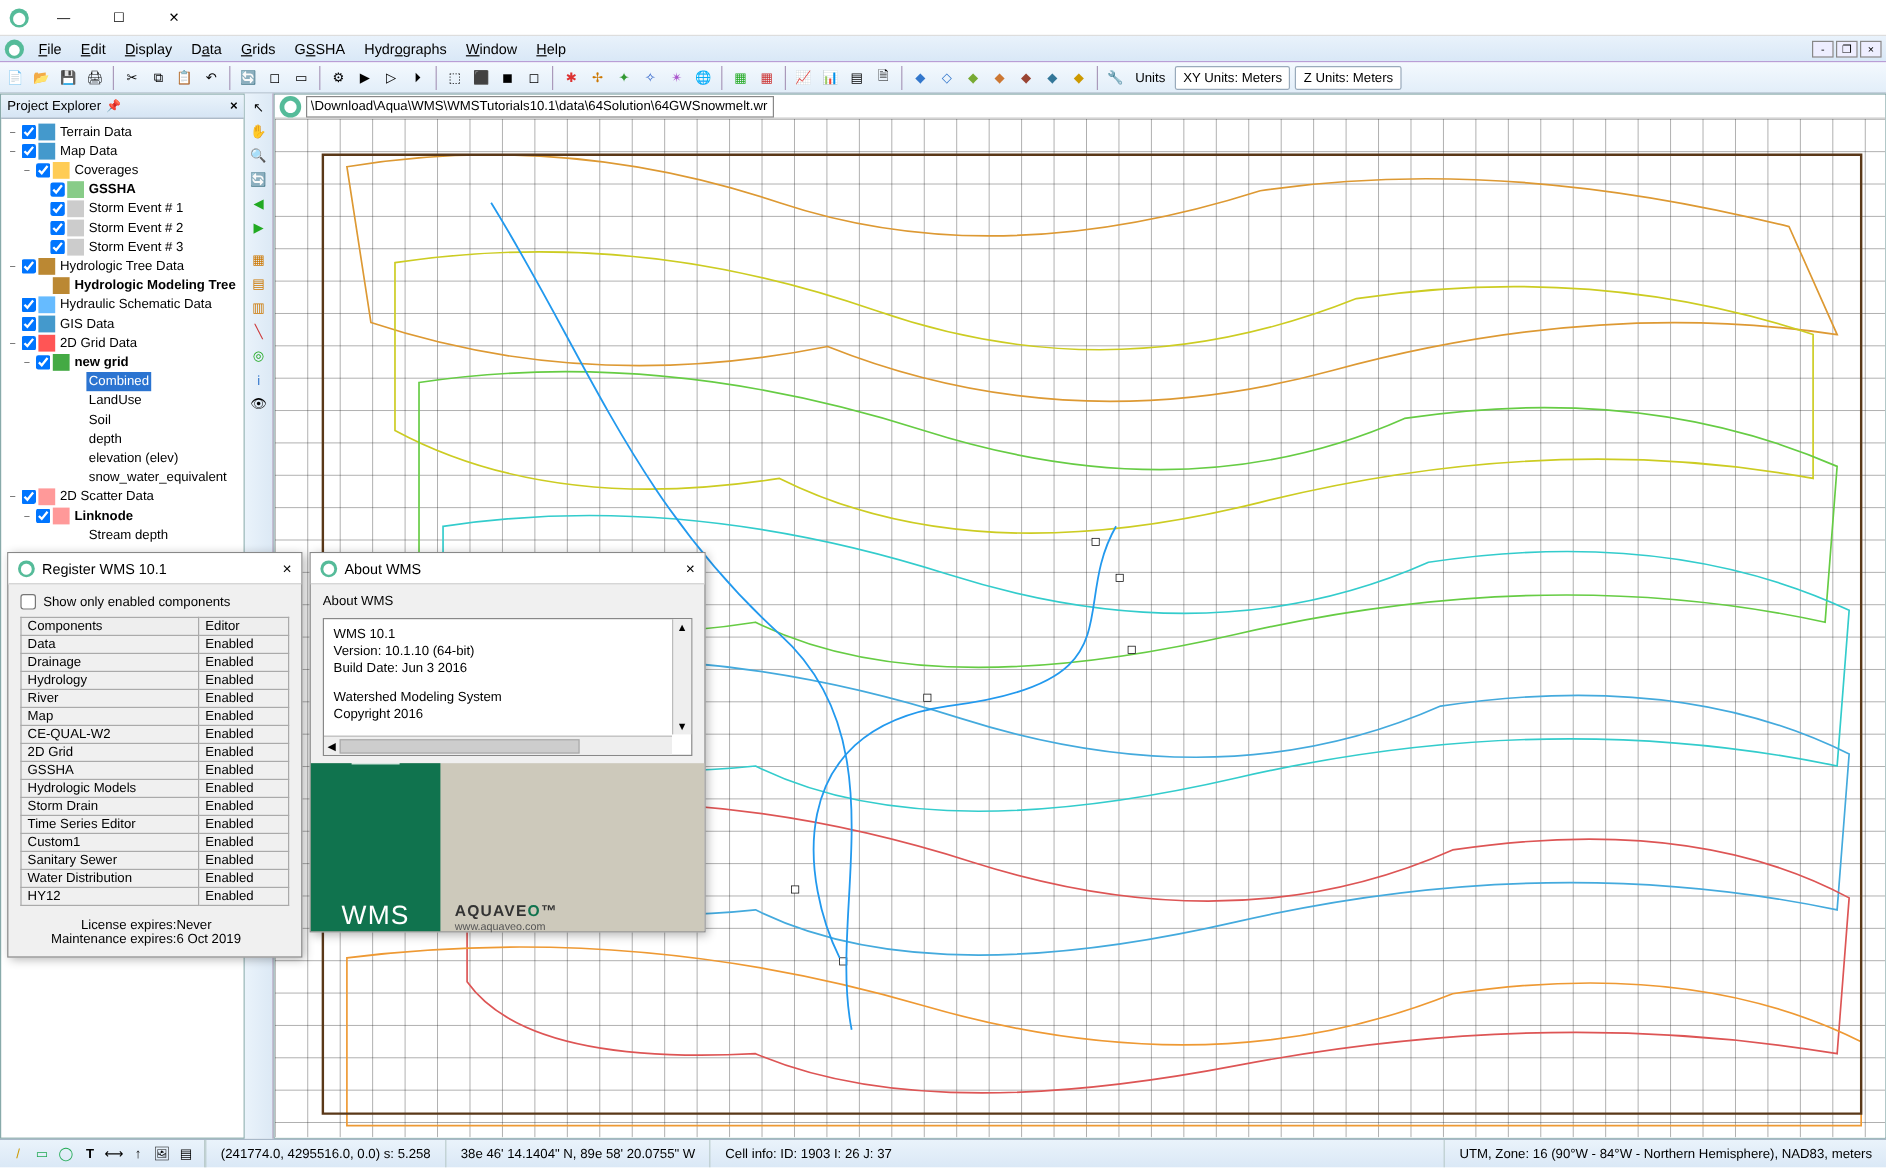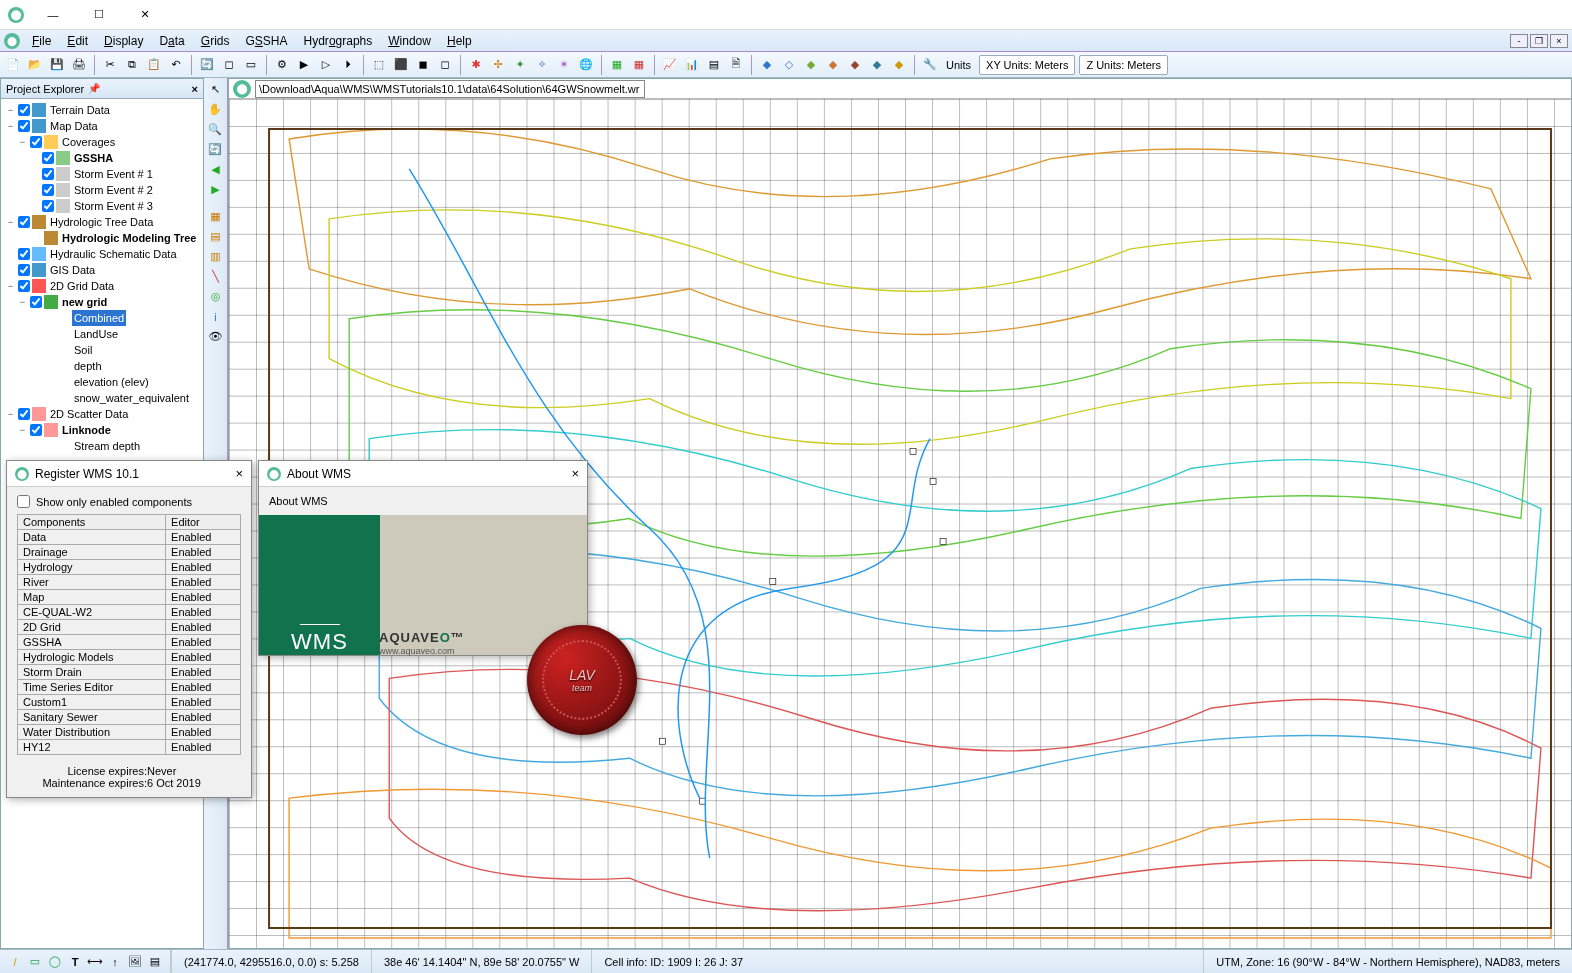--- a/index.html
+++ b/index.html
@@ -75,21 +75,21 @@
 
 .about-body { padding:8px 10px 0; font-size:11px; }
 .about-box { border:1px solid #888; background:#fff; padding:6px 8px; font-size:11px; line-height:14px; position:relative; height:115px; }
 .about-box .sb { position:absolute; right:0; top:0; bottom:17px; width:16px; background:#eee; border-left:1px solid #bbb;}
 .about-box .sb::before{content:"▲"; position:absolute; top:0; left:3px; font-size:9px;}
 .about-box .sb::after{content:"▼"; position:absolute; bottom:0; left:3px; font-size:9px;}
 .about-box .hscroll { position:absolute; left:0; right:16px; bottom:0; height:16px; background:#eee; border-top:1px solid #bbb; display:flex; align-items:center;}
 .about-box .hscroll::before{content:"◀"; font-size:9px; padding:0 3px;}
 .about-box .hscroll .thumb{height:12px; width:200px; background:#cdcdcd; border:1px solid #aaa;}
 .about-logo { height:140px; background:#cdc9bb; margin:6px -10px 0; position:relative; display:flex; }
-.about-logo .left { width:121px; background:#10734e; color:#fff; display:flex; flex-direction:column; align-items:center; justify-content:flex-end; }
+.about-logo .left { width:108px; background:#10734e; color:#fff; display:flex; flex-direction:column; align-items:center; justify-content:space-between; }
 .about-logo .left .wms-logo { font-size:22px; letter-spacing:1px; font-weight:300; }
 .about-logo .left .bar { width:40px; height:1px; background:#fff; margin-bottom:4px; }
 .about-logo .right { flex:1; padding:40px 14px 0; font-size:12px; color:#10734e; font-style:italic; line-height:15px; }
 .about-logo .aq { position:absolute; bottom:10px; left:120px; font-size:13px; font-weight:bold; letter-spacing:1px; color:#333; font-style:normal;}
 .about-logo .aq .o { color:#10734e; }
 .about-logo .url { position:absolute; bottom:-1px; left:120px; font-size:9px; color:#555; }
 .seal { position:absolute; top:110px; right:-50px; width:110px; height:110px; border-radius:50%; background:radial-gradient(circle at 35% 30%, #c22 0%, #8a1313 60%, #5f0c0c 100%); box-shadow:2px 3px 6px rgba(0,0,0,.5), inset 0 0 14px rgba(0,0,0,.6); display:flex; align-items:center; justify-content:center; color:#e8b; font-size:13px; font-style:italic; text-align:center; }
 .seal .inner { width:80px; height:80px; border:2px dotted #c55; border-radius:50%; display:flex; align-items:center; justify-content:center; flex-direction:column; font-size:14px; color:#f5c5c5; text-shadow:0 1px 2px #000;}
 .seal .inner small{font-size:9px;}
 
@@ -495,46 +495,52 @@
 </div>
 
 <div class="dialog" style="left:258px; top:460px; width:330px;">
   <div class="dlg-title">
     <div class="ico">⬤</div>
     <span>About WMS</span>
     <span class="x">×</span>
   </div>
   <div class="about-body">
     <div style="margin-bottom:8px;">About WMS</div>
+    <div class="about-box">
+      <div>WMS 10.1</div>
+      <div>Version: 10.1.10 (64-bit)</div>
+      <div>Build Date: Jun  3 2016</div>
+      <div style="height:10px"></div>
+      <div>Watershed Modeling System</div>
+      <div>Copyright 2016</div>
+      <div class="sb"></div>
+      <div class="hscroll">
+          <div class="thumb"></div>
+        </div>
+    </div>
     <div class="about-logo">
       <div class="left">
         <div class="bar"></div>
         <div class="wms-logo">WMS</div>
       </div>
       <div class="aq">AQUAVE<span class="o">O</span>™</div>
       <div class="url">www.aquaveo.com</div>
-      <div class="seal">
-        <div class="inner">
-            <span>LAV</span>
-            <small>team</small>
-          </div>
-      </div>
     </div>
   </div>
 </div>
 
 <div class="statusbar">
   <div class="status-tools">
     <div class="sbtn" style="color:#c90">/</div>
     <div class="sbtn" style="color:#2a5">▭</div>
     <div class="sbtn" style="color:#2a5">◯</div>
     <div class="sbtn" style="font-weight:bold">T</div>
     <div class="sbtn">⟷</div>
     <div class="sbtn">↑</div>
     <div class="sbtn">🖼</div>
     <div class="sbtn">▤</div>
   </div>
   <div class="status-cell">(241774.0, 4295516.0, 0.0) s: 5.258</div>
   <div class="status-cell">38e 46' 14.1404" N, 89e 58' 20.0755" W</div>
-  <div class="status-cell">Cell info:  ID: 1909    I: 26  J: 37</div>
+  <div class="status-cell">Cell info:  ID: 1903    I: 26  J: 37</div>
   <div class="spacer"></div>
   <div class="status-cell">UTM, Zone: 16 (90°W - 84°W - Northern Hemisphere), NAD83, meters</div>
 </div>
 
 </body></html>

